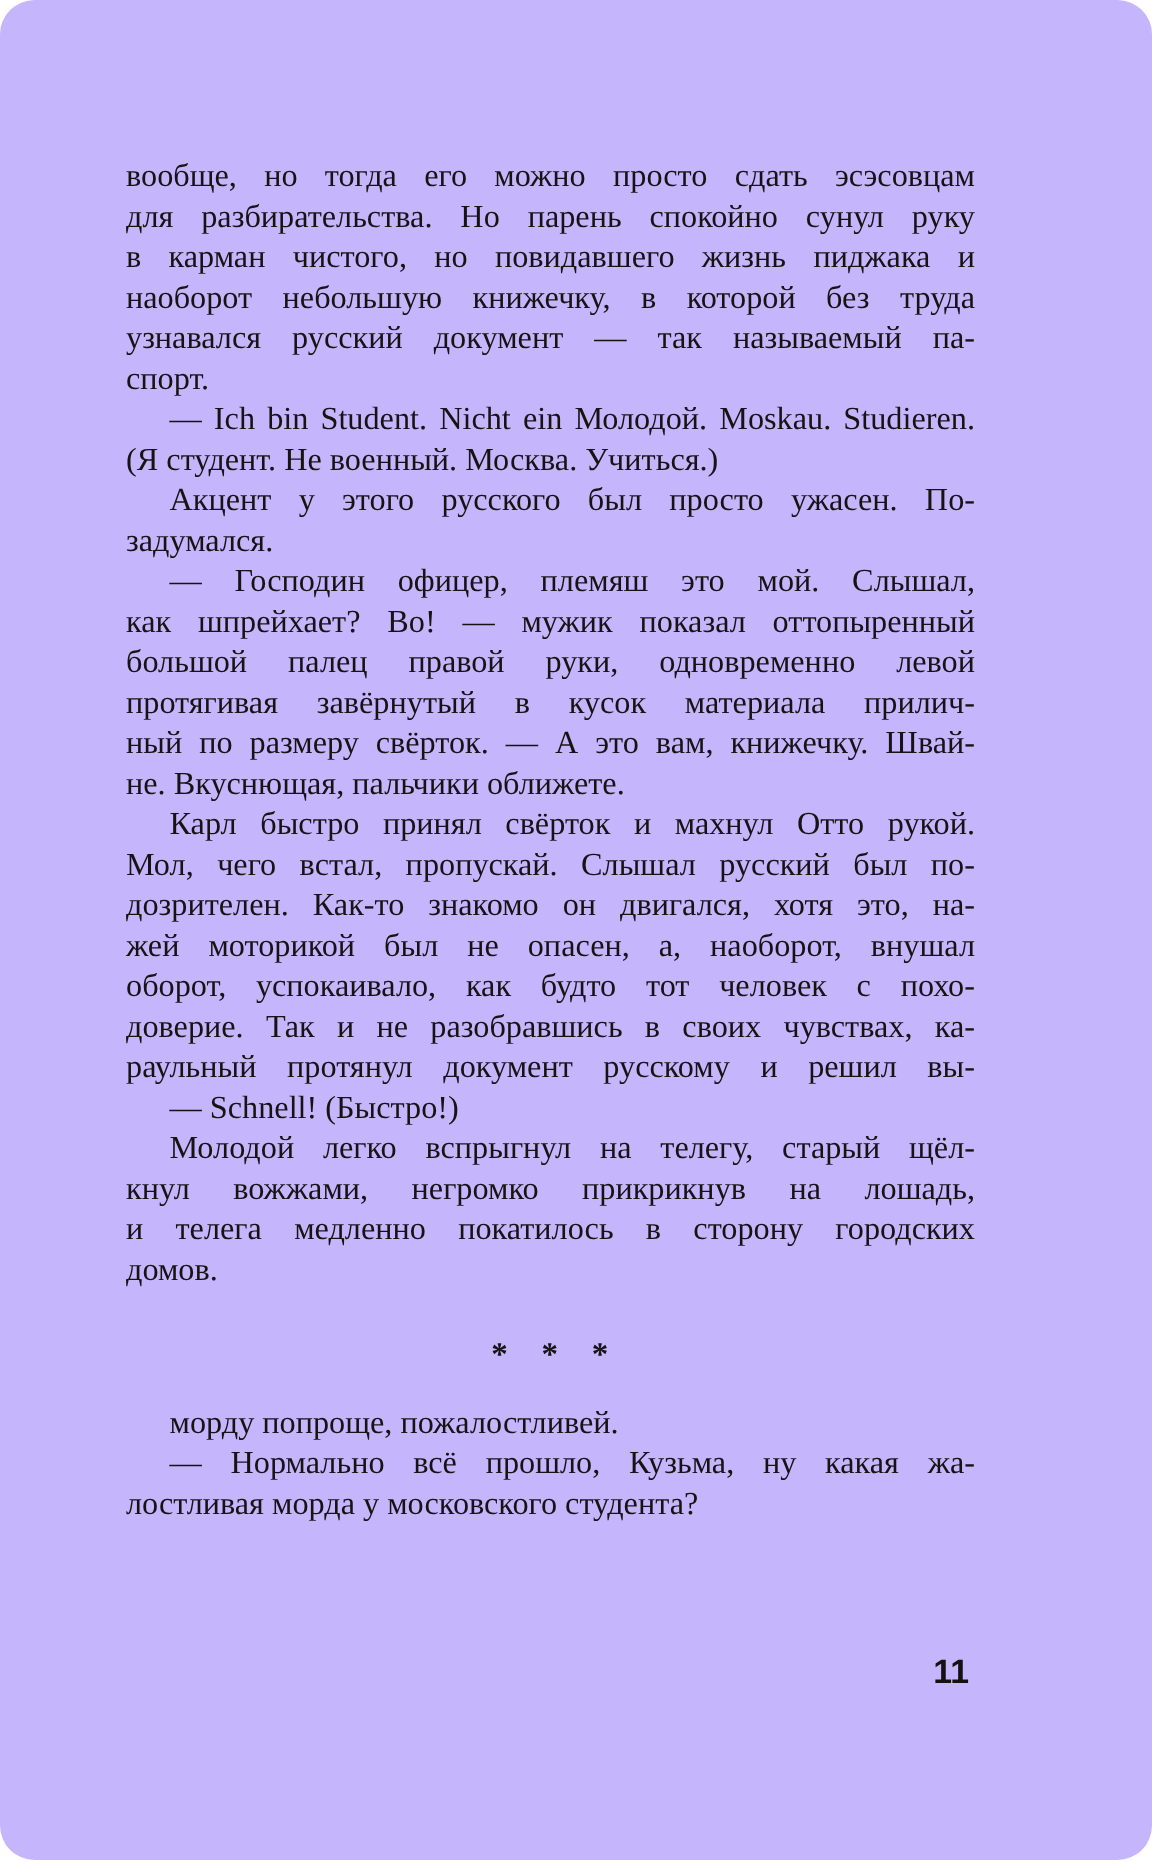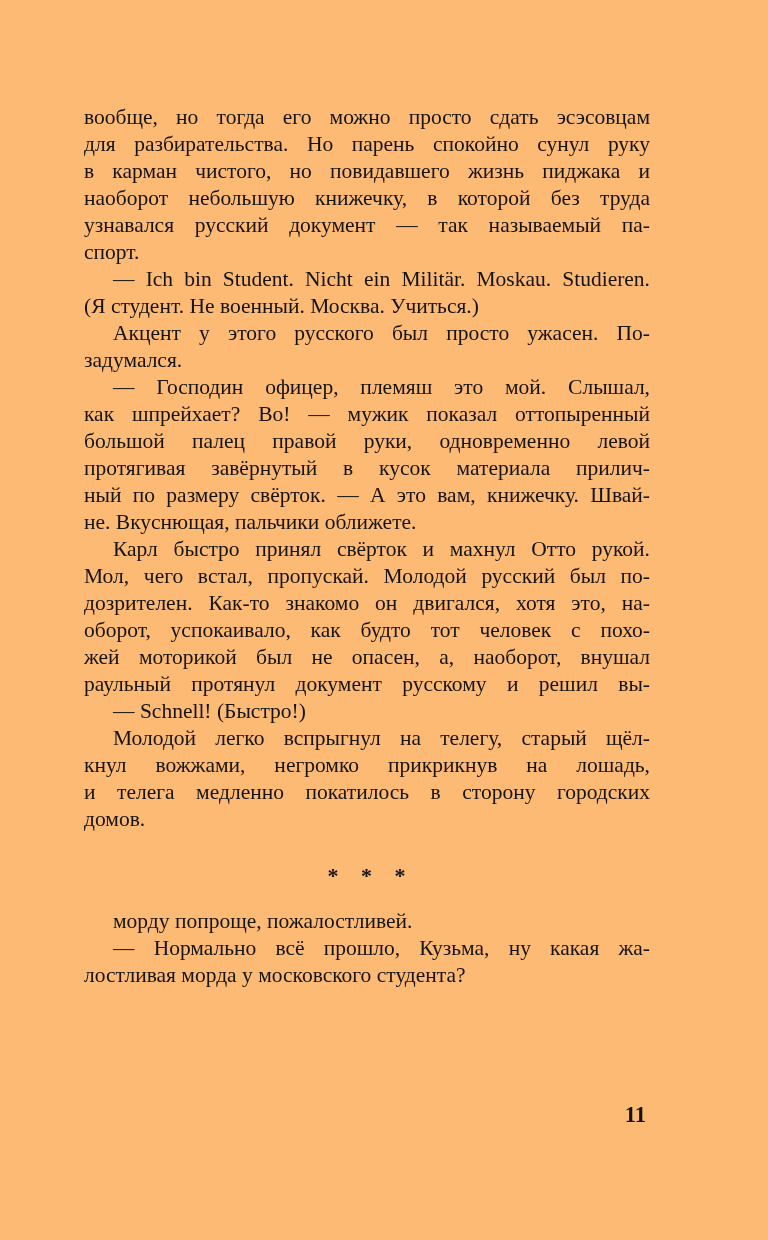--- a/index.html
+++ b/index.html
@@ -9,23 +9,24 @@
   body {
     width: 768px;
     height: 1240px;
     background: #ffffff;
     overflow: hidden;
   }
   .page {
     position: relative;
     width: 768px;
     height: 1240px;
-    background: #fdba74;
+    background: #c4b5fd;
     font-family: "Liberation Serif", serif;
     color: #161413;
+    border-radius: 23px;
   }
   .text-block {
     position: absolute;
     left: 84px;
     top: 104px;
     width: 566px;
     font-size: 21.5px;
     line-height: 27px;
     -webkit-font-smoothing: antialiased;
   }
@@ -56,62 +57,63 @@
     margin-top: 29px;
     margin-bottom: 19px;
     line-height: 27px;
   }
   .page-number {
     position: absolute;
     top: 1101px;
     left: 84px;
     width: 562px;
     text-align: right;
-    font-family: Liberation Serif, serif;
+    font-family: Liberation Sans, sans-serif;
     font-weight: bold;
     font-size: 22.5px;
     line-height: 27px;
     color: #141210;
   }
 </style>
 </head>
 <body>
 
 <div class="page">
   <div class="text-block" id="text-block">
       <div class="paragraph">
         <div class="line jl">вообще, но тогда его можно просто сдать эсэсовцам</div>
         <div class="line jl">для разбирательства. Но парень спокойно сунул руку</div>
         <div class="line jl">в карман чистого, но повидавшего жизнь пиджака и</div>
         <div class="line jl">наоборот небольшую книжечку, в которой без труда</div>
         <div class="line jl">узнавался русский документ — так называемый па-</div>
         <div class="line last">спорт.</div>
       </div>
       <div class="paragraph indent">
-        <div class="line jl">— Ich bin Student. Nicht ein Militär. Moskau. Studieren.</div>
+        <div class="line jl">— Ich bin Student. Nicht ein Молодой. Moskau. Studieren.</div>
         <div class="line last">(Я студент. Не военный. Москва. Учиться.)</div>
       </div>
       <div class="paragraph indent">
         <div class="line jl">Акцент у этого русского был просто ужасен. По-</div>
         <div class="line last">задумался.</div>
       </div>
       <div class="paragraph indent">
         <div class="line jl">— Господин офицер, племяш это мой. Слышал,</div>
         <div class="line jl">как шпрейхает? Во! — мужик показал оттопыренный</div>
         <div class="line jl">большой палец правой руки, одновременно левой</div>
         <div class="line jl">протягивая завёрнутый в кусок материала прилич-</div>
         <div class="line jl">ный по размеру свёрток. — А это вам, книжечку. Швай-</div>
         <div class="line last">не. Вкуснющая, пальчики оближете.</div>
       </div>
       <div class="paragraph indent">
         <div class="line jl">Карл быстро принял свёрток и махнул Отто рукой.</div>
-        <div class="line jl">Мол, чего встал, пропускай. Молодой русский был по-</div>
+        <div class="line jl">Мол, чего встал, пропускай. Слышал русский был по-</div>
         <div class="line jl">дозрителен. Как-то знакомо он двигался, хотя это, на-</div>
+        <div class="line jl">жей моторикой был не опасен, а, наоборот, внушал</div>
         <div class="line jl">оборот, успокаивало, как будто тот человек с похо-</div>
-        <div class="line jl">жей моторикой был не опасен, а, наоборот, внушал</div>
+        <div class="line jl">доверие. Так и не разобравшись в своих чувствах, ка-</div>
         <div class="line jl">раульный протянул документ русскому и решил вы-</div>
       </div>
       <div class="paragraph indent">
         <div class="line last">— Schnell! (Быстро!)</div>
       </div>
       <div class="paragraph indent">
         <div class="line jl">Молодой легко вспрыгнул на телегу, старый щёл-</div>
         <div class="line jl">кнул вожжами, негромко прикрикнув на лошадь,</div>
         <div class="line jl">и телега медленно покатилось в сторону городских</div>
         <div class="line last">домов.</div>

